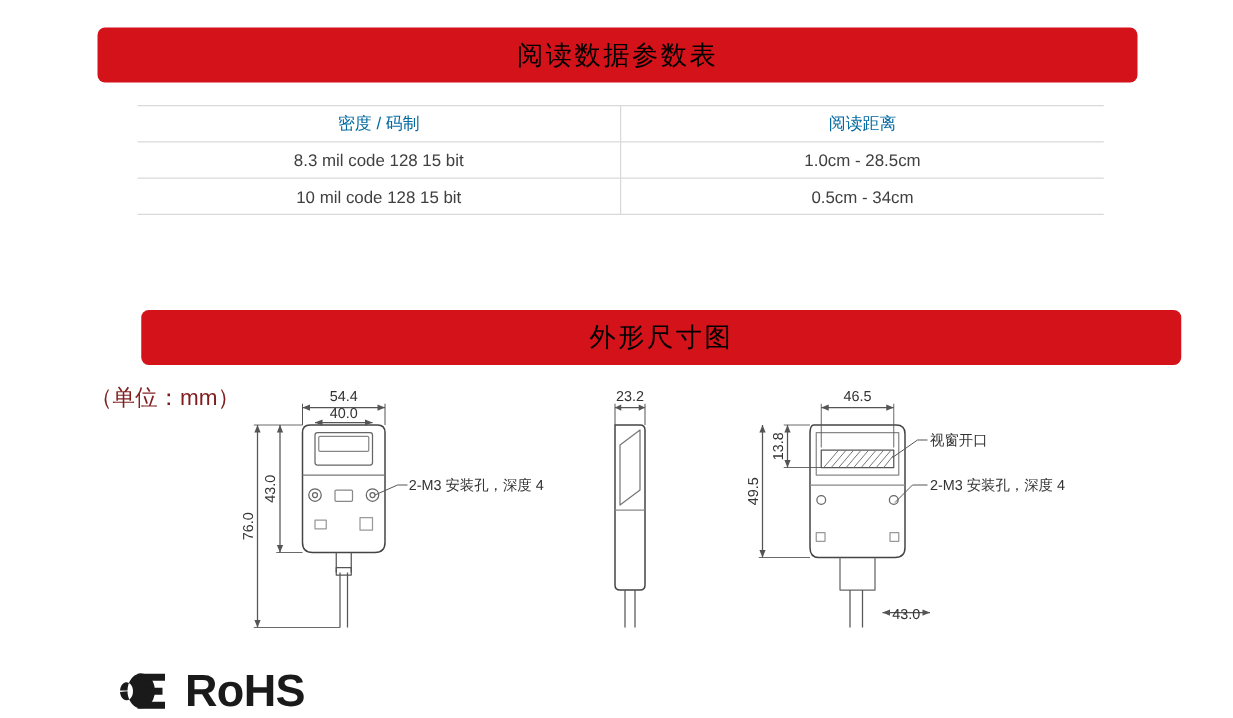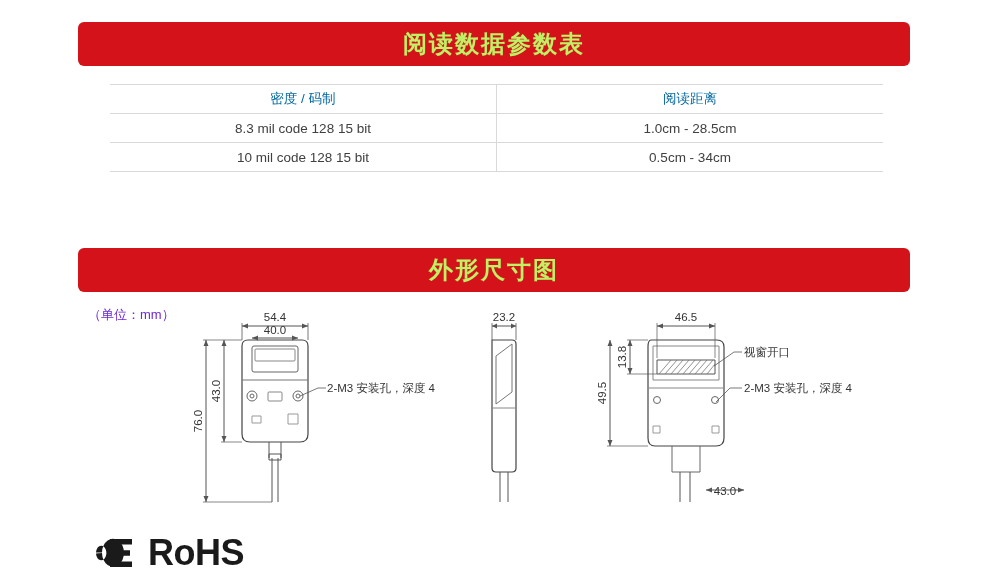--- a/index.html
+++ b/index.html
@@ -28,27 +28,27 @@
     left: 78px;
     width: 832px;
     height: 44px;
     background: #d3121a;
     border-radius: 6px;
     display: flex;
     align-items: center;
     justify-content: center;
   }
   .banner-title {
-    color: #bef264;
-    font-size: 24px;
-    font-weight: bold;
+    color: #000000;
+    font-size: 21px;
+    font-weight: normal;
     letter-spacing: 2px;
   }
   #banner-params { top: 22px; }
-  #banner-dims   { top: 248px; }
+  #banner-dims   { top: 248px; margin-left: 35px; }
 
   
   .table-wrap {
     position: absolute;
     left: 110px;
     top: 84px;
     width: 772px;
   }
   table.params {
     border-collapse: collapse;
@@ -80,24 +80,24 @@
   
   .dims {
     position: absolute;
     left: 0;
     top: 296px;
     width: 986px;
     height: 230px;
   }
   .unit-label {
     position: absolute;
-    left: 88px;
+    left: 72px;
     top: 10px;
-    font-size: 13px;
-    color: #6d28d9;
+    font-size: 18px;
+    color: #7f1d1d;
     white-space: nowrap;
   }
   .dim-svg {
     position: absolute;
     left: 0;
     top: 0;
   }
 
   
   .footer {

